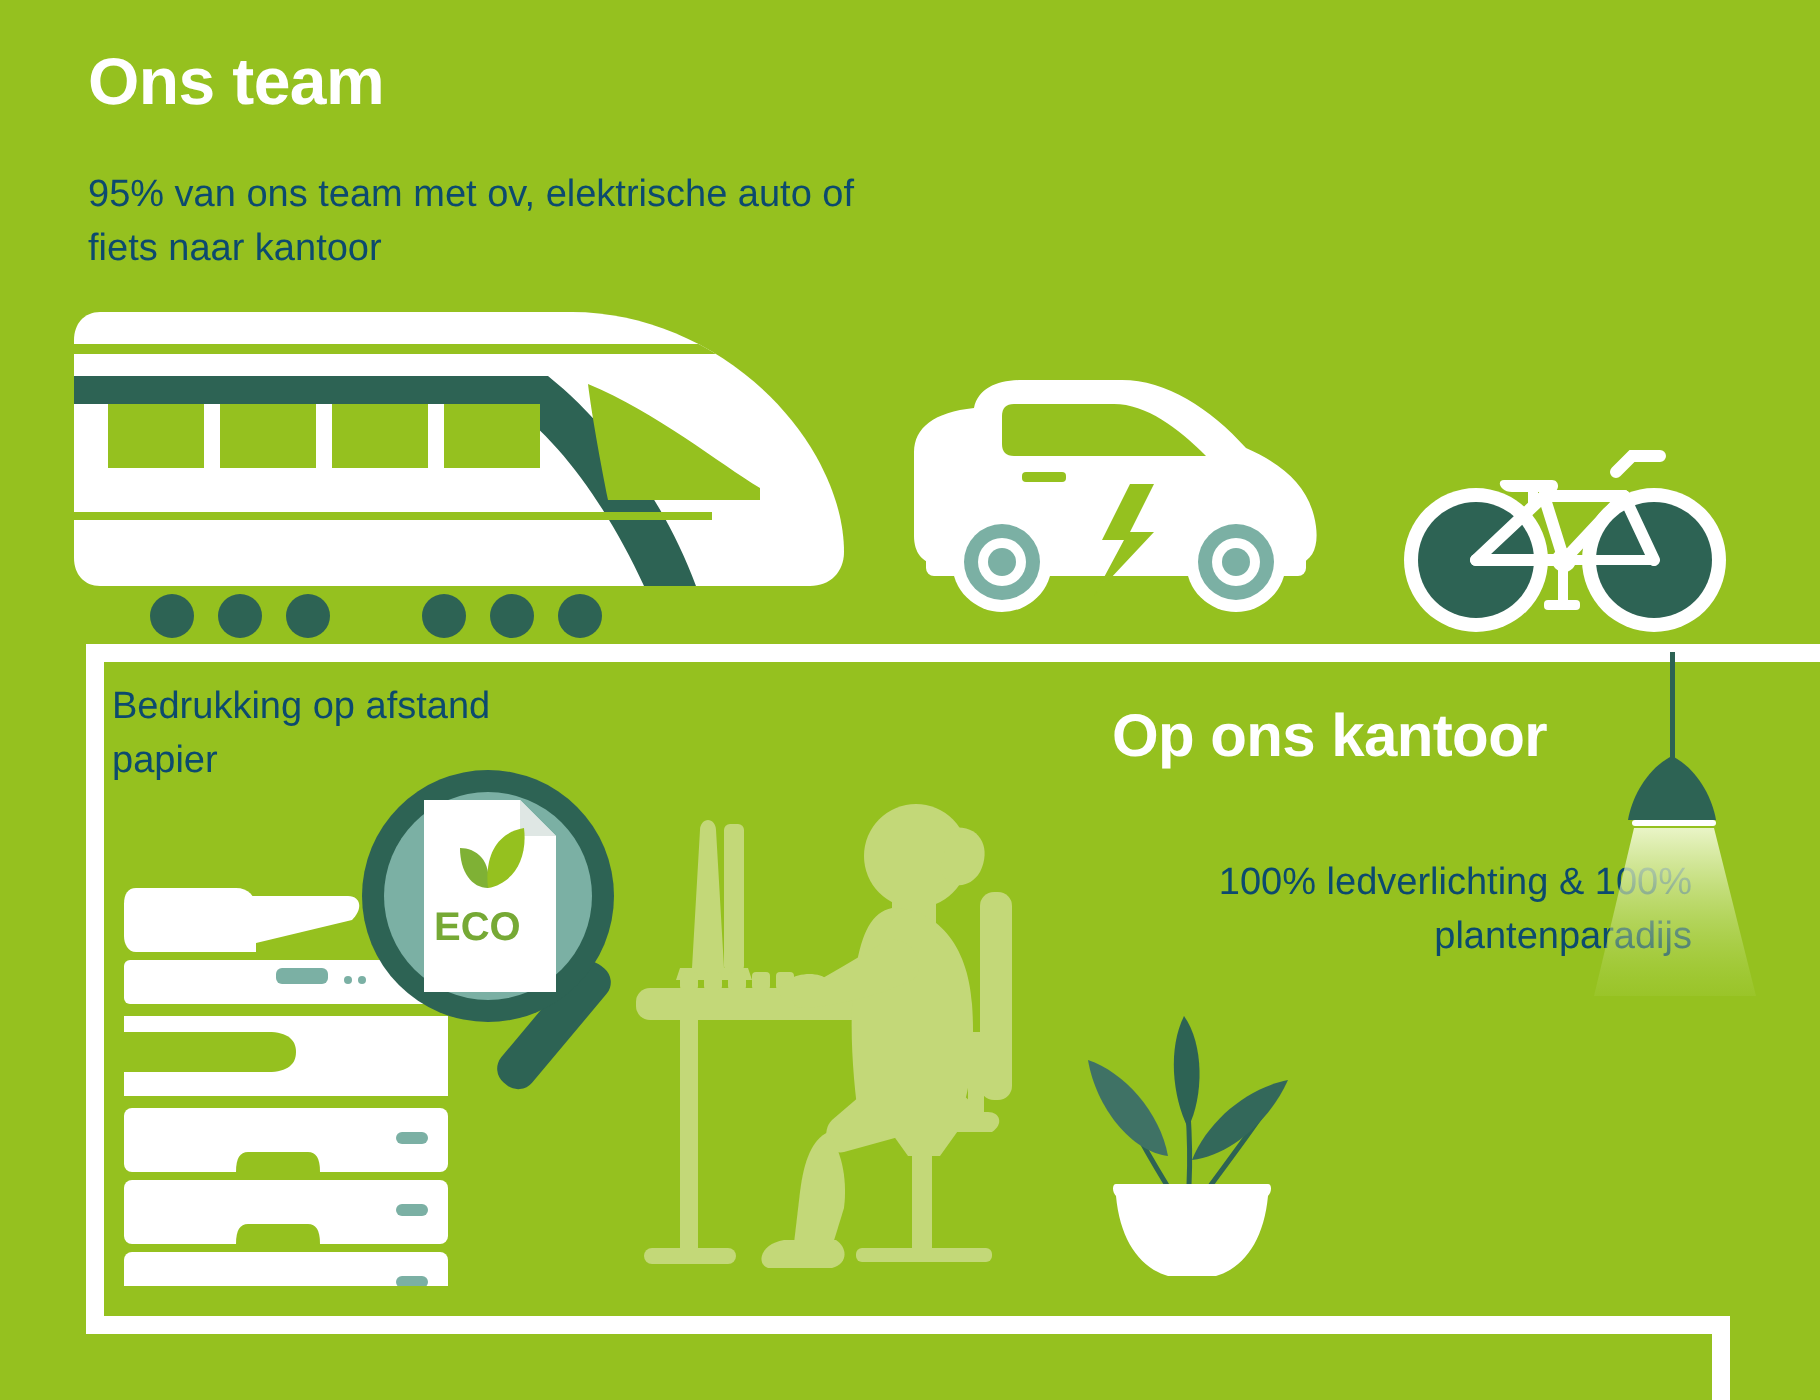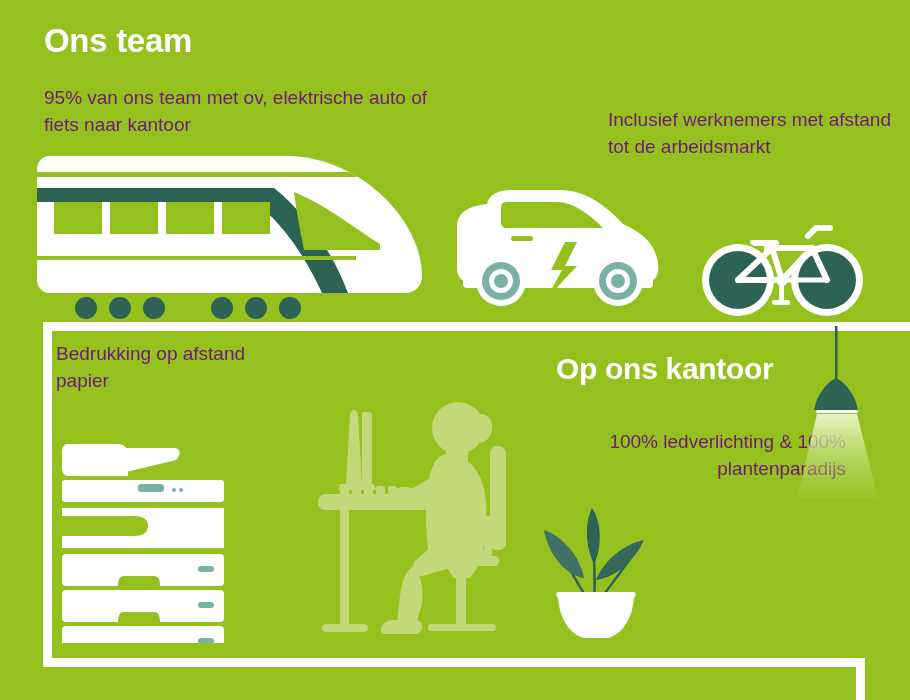--- a/index.html
+++ b/index.html
@@ -17,21 +17,21 @@
     font-weight:bold;
     color:#ffffff;
     letter-spacing:-0.3px;
     white-space:nowrap;
   }
   #team-heading{left:44px;top:22px;font-size:33px;}
   #office-heading{left:556px;top:352px;font-size:30px;}
 
   .subtext{
     position:absolute;
-    color:#701a75;
+    color:#0c4a6e;
     font-size:19px;
     line-height:27px;
   }
   #team-sub{left:44px;top:84px;width:420px;}
   #inclusive-sub{left:608px;top:106px;width:300px;}
   #print-sub{left:56px;top:340px;width:220px;}
   #office-sub{left:596px;top:428px;width:250px;text-align:right;}
 
   
   .frame-edge{position:absolute;background:#ffffff;}
@@ -53,21 +53,20 @@
 </style>
 </head>
 <body>
 
 <div class="stage">
 
   <div class="heading" id="team-heading">Ons team</div>
 
   <div class="subtext" id="team-sub">95% van ons team met ov, elektrische auto of fiets naar kantoor</div>
 
-  <div class="subtext" id="inclusive-sub">Inclusief werknemers met afstand tot de arbeidsmarkt</div>
 
   <div class="art" id="train-art">
     <svg width="395" height="170" viewBox="0 0 395 170" aria-hidden="true">
       <defs>
         <clipPath id="trainBody">
           <path d="M14,6 H250 C300,6 348,36 372,78 C382,96 386,112 386,126 C386,136 379,143 369,143
                    H14 C6,143 1,137 1,129 V20 C1,12 6,6 14,6 Z"></path>
         </clipPath>
       </defs>
 
@@ -216,20 +215,40 @@
         <rect x="136" y="164" width="16" height="6" rx="3" fill="#7bb0a4"></rect>
       </g>
       <g>
         <rect x="0" y="188" width="162" height="32" rx="4" fill="#ffffff"></rect>
         <path d="M62,210 H92 C96,210 98,213 98,220 H56 C56,213 58,210 62,210 Z" fill="#95c11f"></path>
         <rect x="136" y="200" width="16" height="6" rx="3" fill="#7bb0a4"></rect>
       </g>
     </svg>
   </div>
 
+  <div class="art" id="magnifier-art">
+    <svg width="170" height="165" viewBox="0 0 170 165" aria-hidden="true">
+
+      <rect x="100" y="96" width="20" height="76" rx="9" fill="#2d6354" transform="rotate(40 110 120)"></rect>
+
+      <circle cx="68" cy="66" r="63" fill="#2d6354"></circle>
+
+      <circle cx="68" cy="66" r="52" fill="#7bb0a4"></circle>
+
+      <g>
+        <path d="M36,18 H84 L102,36 V114 H36 Z" fill="#ffffff"></path>
+        <path d="M84,18 L102,36 H84 Z" fill="#dfe7e4"></path>
+
+        <path d="M68,62 C70,48 62,42 54,42 C54,54 60,62 68,62 Z" fill="#7fb135"></path>
+        <path d="M68,62 C66,44 74,34 86,32 C88,48 80,60 68,62 Z" fill="#95c11f"></path>
+
+        <text x="41" y="88" font-family="'Liberation Sans', sans-serif" font-size="20" font-weight="bold" fill="#76a935">ECO</text>
+      </g>
+    </svg>
+  </div>
 
   <div class="art" id="desk-art">
     <svg width="225" height="250" viewBox="0 0 225 250" aria-hidden="true">
       <g fill="#c3d878">
 
         <path d="M36,12 C38,12 40,14 40,17 L44,86 H28 L32,17 C32,14 34,12 36,12 Z"></path>
         <rect x="44" y="14" width="10" height="74" rx="3"></rect>
 
         <path d="M22,86 H56 L58,92 H20 Z"></path>
 

